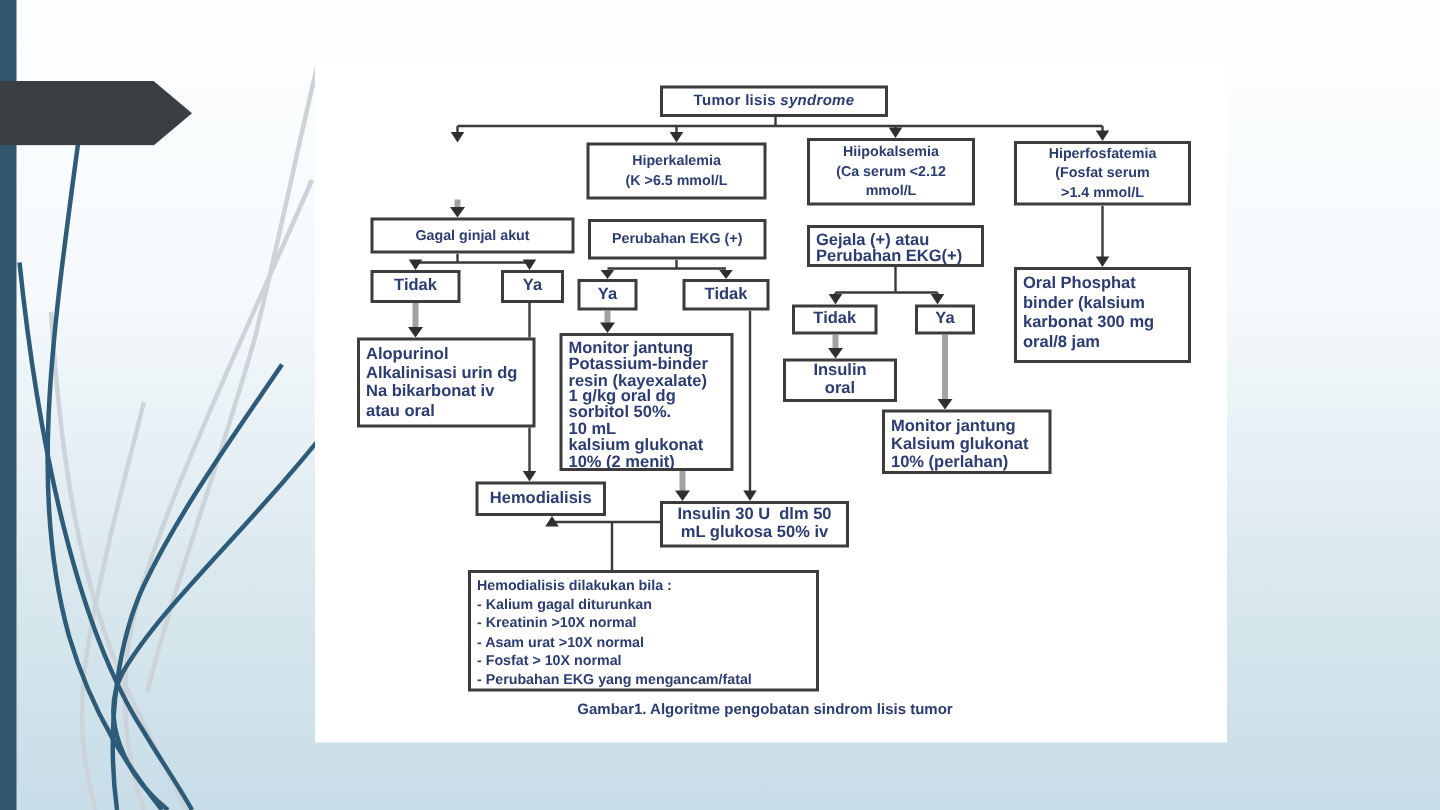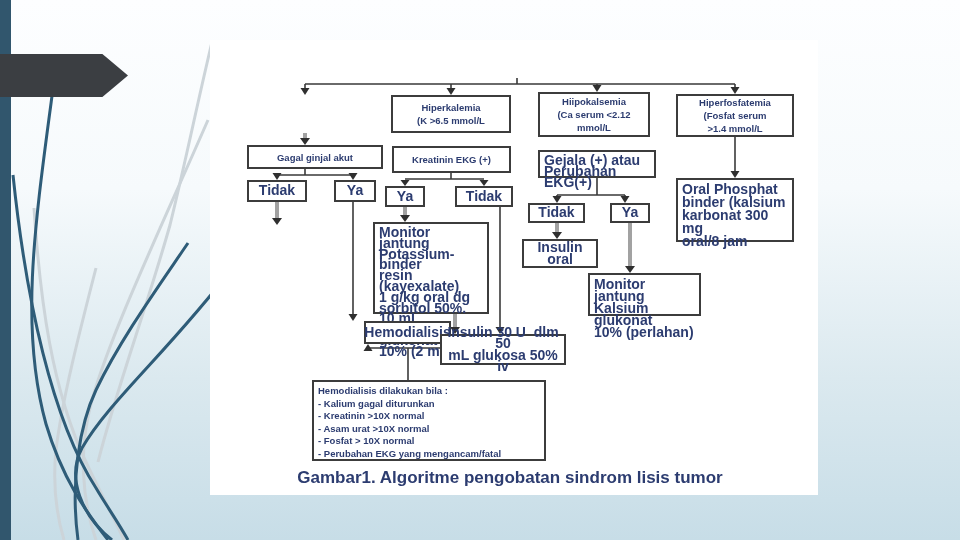--- a/index.html
+++ b/index.html
@@ -13,30 +13,30 @@
     position:absolute; left:0; top:54px; width:128px; height:43px; background:#3b3e42; z-index:5;
     clip-path: polygon(0 0, 80% 0, 100% 50%, 80% 100%, 0 100%);
   }
   .curves, .connectors { position:absolute; left:0; top:0; width:960px; height:540px; }
   .curves { z-index:1; }
   .panel { position:absolute; left:210px; top:40px; width:608px; height:455px; background:#ffffff; z-index:2; }
   .connectors { z-index:3; }
   .node {
     position:absolute; z-index:6; box-sizing:border-box;
     background:#ffffff; border:2px solid #3c3c3c; color:#2c3c70;
-    font-weight:bold; font-size:14px; line-height:11.5px; white-space:pre-wrap;
+    font-weight:bold; font-size:11px; line-height:11.5px; white-space:pre-wrap;
     display:flex; align-items:center; justify-content:center; text-align:center;
   }
   .node.left { align-items:flex-start; justify-content:flex-start; text-align:left; padding:3px 4px; }
   .node.cat { font-size:9.5px; line-height:13px; }
   .node.title-box { font-size:10px; letter-spacing:0.2px; }
   .node.title-box .it { font-style:italic; }
   .caption {
     position:absolute; left:260px; top:468px; width:500px; z-index:6;
-    color:#2c3c70; font-weight:bold; font-size:17px; text-align:center;
+    color:#2c3c70; font-weight:bold; font-size:10px; text-align:center;
   }
   svg .thin { stroke:#3a3a3a; stroke-width:1.6; fill:none; }
   svg .thick { stroke:#a2a2a2; stroke-width:4; fill:none; }
   svg .ah { fill:#2f2f2f; stroke:none; }
 </style>
 </head>
 <body>
 
 <div class="slide">
 
@@ -109,61 +109,66 @@
       <polygon class="ah" points="625,266 635,266 630,273"></polygon>
 
     <path class="thin" d="M 735 137 V 172"></path>
       <polygon class="ah" points="730.5,171 739.5,171 735,178"></polygon>
 
     <path class="thin" d="M 440 348 H 368 V 347"></path>
       <polygon class="ah" points="363.5,351 372.5,351 368,344"></polygon>
     <path class="thin" d="M 408 348 V 380"></path>
   </svg>
 
+  <div class="node title-box" style="left:440px; top:57px; width:152px; height:21px;"><span>Tumor lisis </span><span class="it">syndrome</span></div>
 
   <div class="node cat" style="left:391px; top:95px; width:120px; height:38px;">Hiperkalemia
 (K &gt;6.5 mmol/L</div>
   <div class="node cat" style="left:538px; top:92px; width:112px; height:45px;">Hiipokalsemia
 (Ca serum &lt;2.12
 mmol/L</div>
   <div class="node cat" style="left:676px; top:94px; width:118px; height:43px;text-align:center;">Hiperfosfatemia
 (Fosfat serum
 &gt;1.4 mmol/L</div>
 
   <div class="node cat" style="left:247px; top:145px; width:136px; height:24px;">Gagal ginjal akut</div>
-  <div class="node cat" style="left:392px; top:146px; width:119px; height:27px;">Kreatinin EKG (+)</div>
+  <div class="node cat" style="left:392px; top:146px; width:119px; height:27px;">Perubahan EKG (+)</div>
   <div class="node left" style="left:538px; top:150px; width:118px; height:28px; line-height:11px;">Gejala (+) atau
 Perubahan EKG(+)</div>
 
   <div class="node" style="left:247px; top:180px; width:60px; height:22px;">Tidak</div>
   <div class="node" style="left:334px; top:180px; width:42px; height:22px;">Ya</div>
   <div class="node" style="left:385px; top:186px; width:40px; height:21px;">Ya</div>
   <div class="node" style="left:455px; top:186px; width:58px; height:21px;">Tidak</div>
   <div class="node" style="left:528px; top:203px; width:57px; height:20px;">Tidak</div>
   <div class="node" style="left:610px; top:203px; width:40px; height:20px;">Ya</div>
 
   <div class="node left" style="left:676px; top:178px; width:118px; height:64px; line-height:13px;">Oral Phosphat
 binder (kalsium
 karbonat 300 mg
 oral/8 jam</div>
+  <div class="node left" style="left:238px; top:225px; width:119px; height:60px; line-height:12.5px;">Alopurinol
+Alkalinisasi urin dg
+Na bikarbonat iv
+atau oral</div>
   <div class="node left" style="left:373px; top:222px; width:116px; height:92px; line-height:10.8px;">Monitor jantung
 Potassium-binder
 resin (kayexalate)
 1 g/kg oral dg
 sorbitol 50%.
 10 mL
 kalsium glukonat
 10% (2 menit)</div>
   <div class="node" style="left:522px; top:239px; width:76px; height:29px;">Insulin
 oral</div>
   <div class="node left" style="left:588px; top:273px; width:113px; height:43px; line-height:12px;">Monitor jantung
 Kalsium glukonat
 10% (perlahan)</div>
 
-  <div class="node" style="left:317px; top:321px; width:87px; height:23px;margin-left:47px;">Hemodialisis</div>
+  <div class="node" style="left:317px; top:321px; width:87px; height:23px;">Hemodialisis</div>
   <div class="node" style="left:440px; top:334px; width:126px; height:31px;">Insulin 30 U  dlm 50
 mL glukosa 50% iv</div>
   <div class="node left" style="left:312px; top:380px; width:234px; height:81px; font-size:9.5px; line-height:12.6px;">Hemodialisis dilakukan bila :
 - Kalium gagal diturunkan
 - Kreatinin &gt;10X normal
 - Asam urat &gt;10X normal
 - Fosfat &gt; 10X normal
 - Perubahan EKG yang mengancam/fatal</div>
 
   <div class="caption">Gambar1. Algoritme pengobatan sindrom lisis tumor</div>

